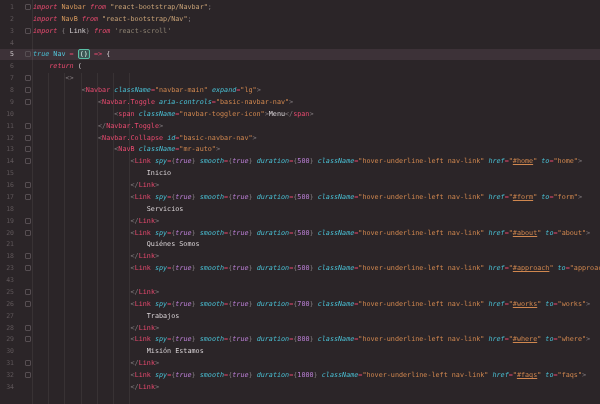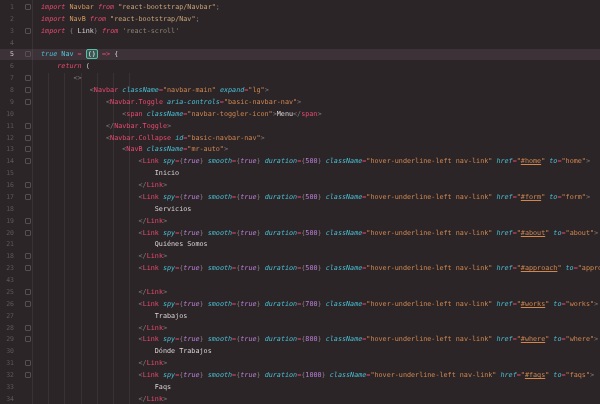--- a/index.html
+++ b/index.html
@@ -15,21 +15,21 @@
   #lines{position:relative;padding-top:1px;}
   .row{display:flex;align-items:center;height:11.88px;position:relative;white-space:pre;}
   .row.current{background:var(--bg-line);}
   .num{
     flex:0 0 14px;text-align:right;color:var(--num);
     font-size:6.5px;user-select:none;
   }
   .row.current .num{color:var(--num-active);}
   .fold{flex:0 0 19px;display:flex;justify-content:flex-end;align-items:center;padding-right:2px;box-sizing:border-box;}
   .fold .sq{width:4px;height:4px;border:1px solid var(--fold);border-radius:1px;}
-  pre.code{margin:8px;padding:0;font:inherit;color:var(--w);}
+  pre.code{margin:0;padding:0;font:inherit;color:var(--w);}
   
   .ki{color:var(--k);font-style:italic;}
   .k{color:var(--k);}
   .a{color:var(--a);font-style:italic;}
   .s{color:var(--s);}
   .si{color:var(--si);}
   .sd{color:var(--sd);}
   .m{color:var(--m);}
   .w{color:var(--w);}
   .p{color:var(--p);}
@@ -74,24 +74,23 @@
       <div class="row"><span class="num">20</span><span class="fold"><span class="sq"></span></span><pre class="code">                        <span class="p">&lt;</span><span class="k">Link </span><span class="a">spy</span><span class="k">=</span><span class="p">{</span><span class="u">true</span><span class="p">} </span><span class="a">smooth</span><span class="k">=</span><span class="p">{</span><span class="u">true</span><span class="p">} </span><span class="a">duration</span><span class="k">=</span><span class="p">{</span><span class="n">500</span><span class="p">} </span><span class="a">className</span><span class="k">=</span><span class="s">"hover-underline-left nav-link" </span><span class="a">href</span><span class="k">=</span><span class="s">"</span><span class="sl">#about</span><span class="s">" </span><span class="a">to</span><span class="k">=</span><span class="s">"about"</span><span class="p">&gt;</span></pre></div>
       <div class="row"><span class="num">21</span><span class="fold"></span><pre class="code">                            <span class="w">Quiénes Somos</span></pre></div>
       <div class="row"><span class="num">18</span><span class="fold"><span class="sq"></span></span><pre class="code">                        <span class="p">&lt;/</span><span class="k">Link</span><span class="p">&gt;</span></pre></div>
       <div class="row"><span class="num">23</span><span class="fold"><span class="sq"></span></span><pre class="code">                        <span class="p">&lt;</span><span class="k">Link </span><span class="a">spy</span><span class="k">=</span><span class="p">{</span><span class="u">true</span><span class="p">} </span><span class="a">smooth</span><span class="k">=</span><span class="p">{</span><span class="u">true</span><span class="p">} </span><span class="a">duration</span><span class="k">=</span><span class="p">{</span><span class="n">500</span><span class="p">} </span><span class="a">className</span><span class="k">=</span><span class="s">"hover-underline-left nav-link" </span><span class="a">href</span><span class="k">=</span><span class="s">"</span><span class="sl">#approach</span><span class="s">" </span><span class="a">to</span><span class="k">=</span><span class="s">"approach"</span></pre></div>
       <div class="row"><span class="num">43</span><span class="fold"></span></div>
       <div class="row"><span class="num">25</span><span class="fold"><span class="sq"></span></span><pre class="code">                        <span class="p">&lt;/</span><span class="k">Link</span><span class="p">&gt;</span></pre></div>
       <div class="row"><span class="num">26</span><span class="fold"><span class="sq"></span></span><pre class="code">                        <span class="p">&lt;</span><span class="k">Link </span><span class="a">spy</span><span class="k">=</span><span class="p">{</span><span class="u">true</span><span class="p">} </span><span class="a">smooth</span><span class="k">=</span><span class="p">{</span><span class="u">true</span><span class="p">} </span><span class="a">duration</span><span class="k">=</span><span class="p">{</span><span class="n">700</span><span class="p">} </span><span class="a">className</span><span class="k">=</span><span class="s">"hover-underline-left nav-link" </span><span class="a">href</span><span class="k">=</span><span class="s">"</span><span class="sl">#works</span><span class="s">" </span><span class="a">to</span><span class="k">=</span><span class="s">"works"</span><span class="p">&gt;</span></pre></div>
       <div class="row"><span class="num">27</span><span class="fold"></span><pre class="code">                            <span class="w">Trabajos</span></pre></div>
       <div class="row"><span class="num">28</span><span class="fold"><span class="sq"></span></span><pre class="code">                        <span class="p">&lt;/</span><span class="k">Link</span><span class="p">&gt;</span></pre></div>
       <div class="row"><span class="num">29</span><span class="fold"><span class="sq"></span></span><pre class="code">                        <span class="p">&lt;</span><span class="k">Link </span><span class="a">spy</span><span class="k">=</span><span class="p">{</span><span class="u">true</span><span class="p">} </span><span class="a">smooth</span><span class="k">=</span><span class="p">{</span><span class="u">true</span><span class="p">} </span><span class="a">duration</span><span class="k">=</span><span class="p">{</span><span class="n">800</span><span class="p">} </span><span class="a">className</span><span class="k">=</span><span class="s">"hover-underline-left nav-link" </span><span class="a">href</span><span class="k">=</span><span class="s">"</span><span class="sl">#where</span><span class="s">" </span><span class="a">to</span><span class="k">=</span><span class="s">"where"</span><span class="p">&gt;</span></pre></div>
-      <div class="row"><span class="num">30</span><span class="fold"></span><pre class="code">                            <span class="w">Dónde Trabajos</span></pre></div>
+      <div class="row"><span class="num">30</span><span class="fold"></span><pre class="code">                            <span class="w">Misión Estamos</span></pre></div>
       <div class="row"><span class="num">31</span><span class="fold"><span class="sq"></span></span><pre class="code">                        <span class="p">&lt;/</span><span class="k">Link</span><span class="p">&gt;</span></pre></div>
       <div class="row"><span class="num">32</span><span class="fold"><span class="sq"></span></span><pre class="code">                        <span class="p">&lt;</span><span class="k">Link </span><span class="a">spy</span><span class="k">=</span><span class="p">{</span><span class="u">true</span><span class="p">} </span><span class="a">smooth</span><span class="k">=</span><span class="p">{</span><span class="u">true</span><span class="p">} </span><span class="a">duration</span><span class="k">=</span><span class="p">{</span><span class="n">1000</span><span class="p">} </span><span class="a">className</span><span class="k">=</span><span class="s">"hover-underline-left nav-link" </span><span class="a">href</span><span class="k">=</span><span class="s">"</span><span class="sl">#faqs</span><span class="s">" </span><span class="a">to</span><span class="k">=</span><span class="s">"faqs"</span><span class="p">&gt;</span></pre></div>
-      <div class="row"><span class="num">33</span><span class="fold"></span><pre class="code">                            <span class="w">Faqs</span></pre></div>
       <div class="row"><span class="num">34</span><span class="fold"></span><pre class="code">                        <span class="p">&lt;/</span><span class="k">Link</span><span class="p">&gt;</span></pre></div>
     </div>
   <div id="guides">
       <div class="guide" style="left: 32px; top: 0px; bottom: 0px;"></div>
       <div class="guide" style="left: 48.2px; top: 73px; bottom: 0px;"></div>
       <div class="guide" style="left: 64.4px; top: 73px; bottom: 0px;"></div>
       <div class="guide" style="left: 80.6px; top: 73px; bottom: 0px;"></div>
       <div class="guide" style="left: 96.8px; top: 73px; bottom: 0px;"></div>
       <div class="guide" style="left: 113px; top: 73px; bottom: 0px;"></div>
       <div class="guide" style="left: 129.2px; top: 73px; bottom: 0px;"></div>

